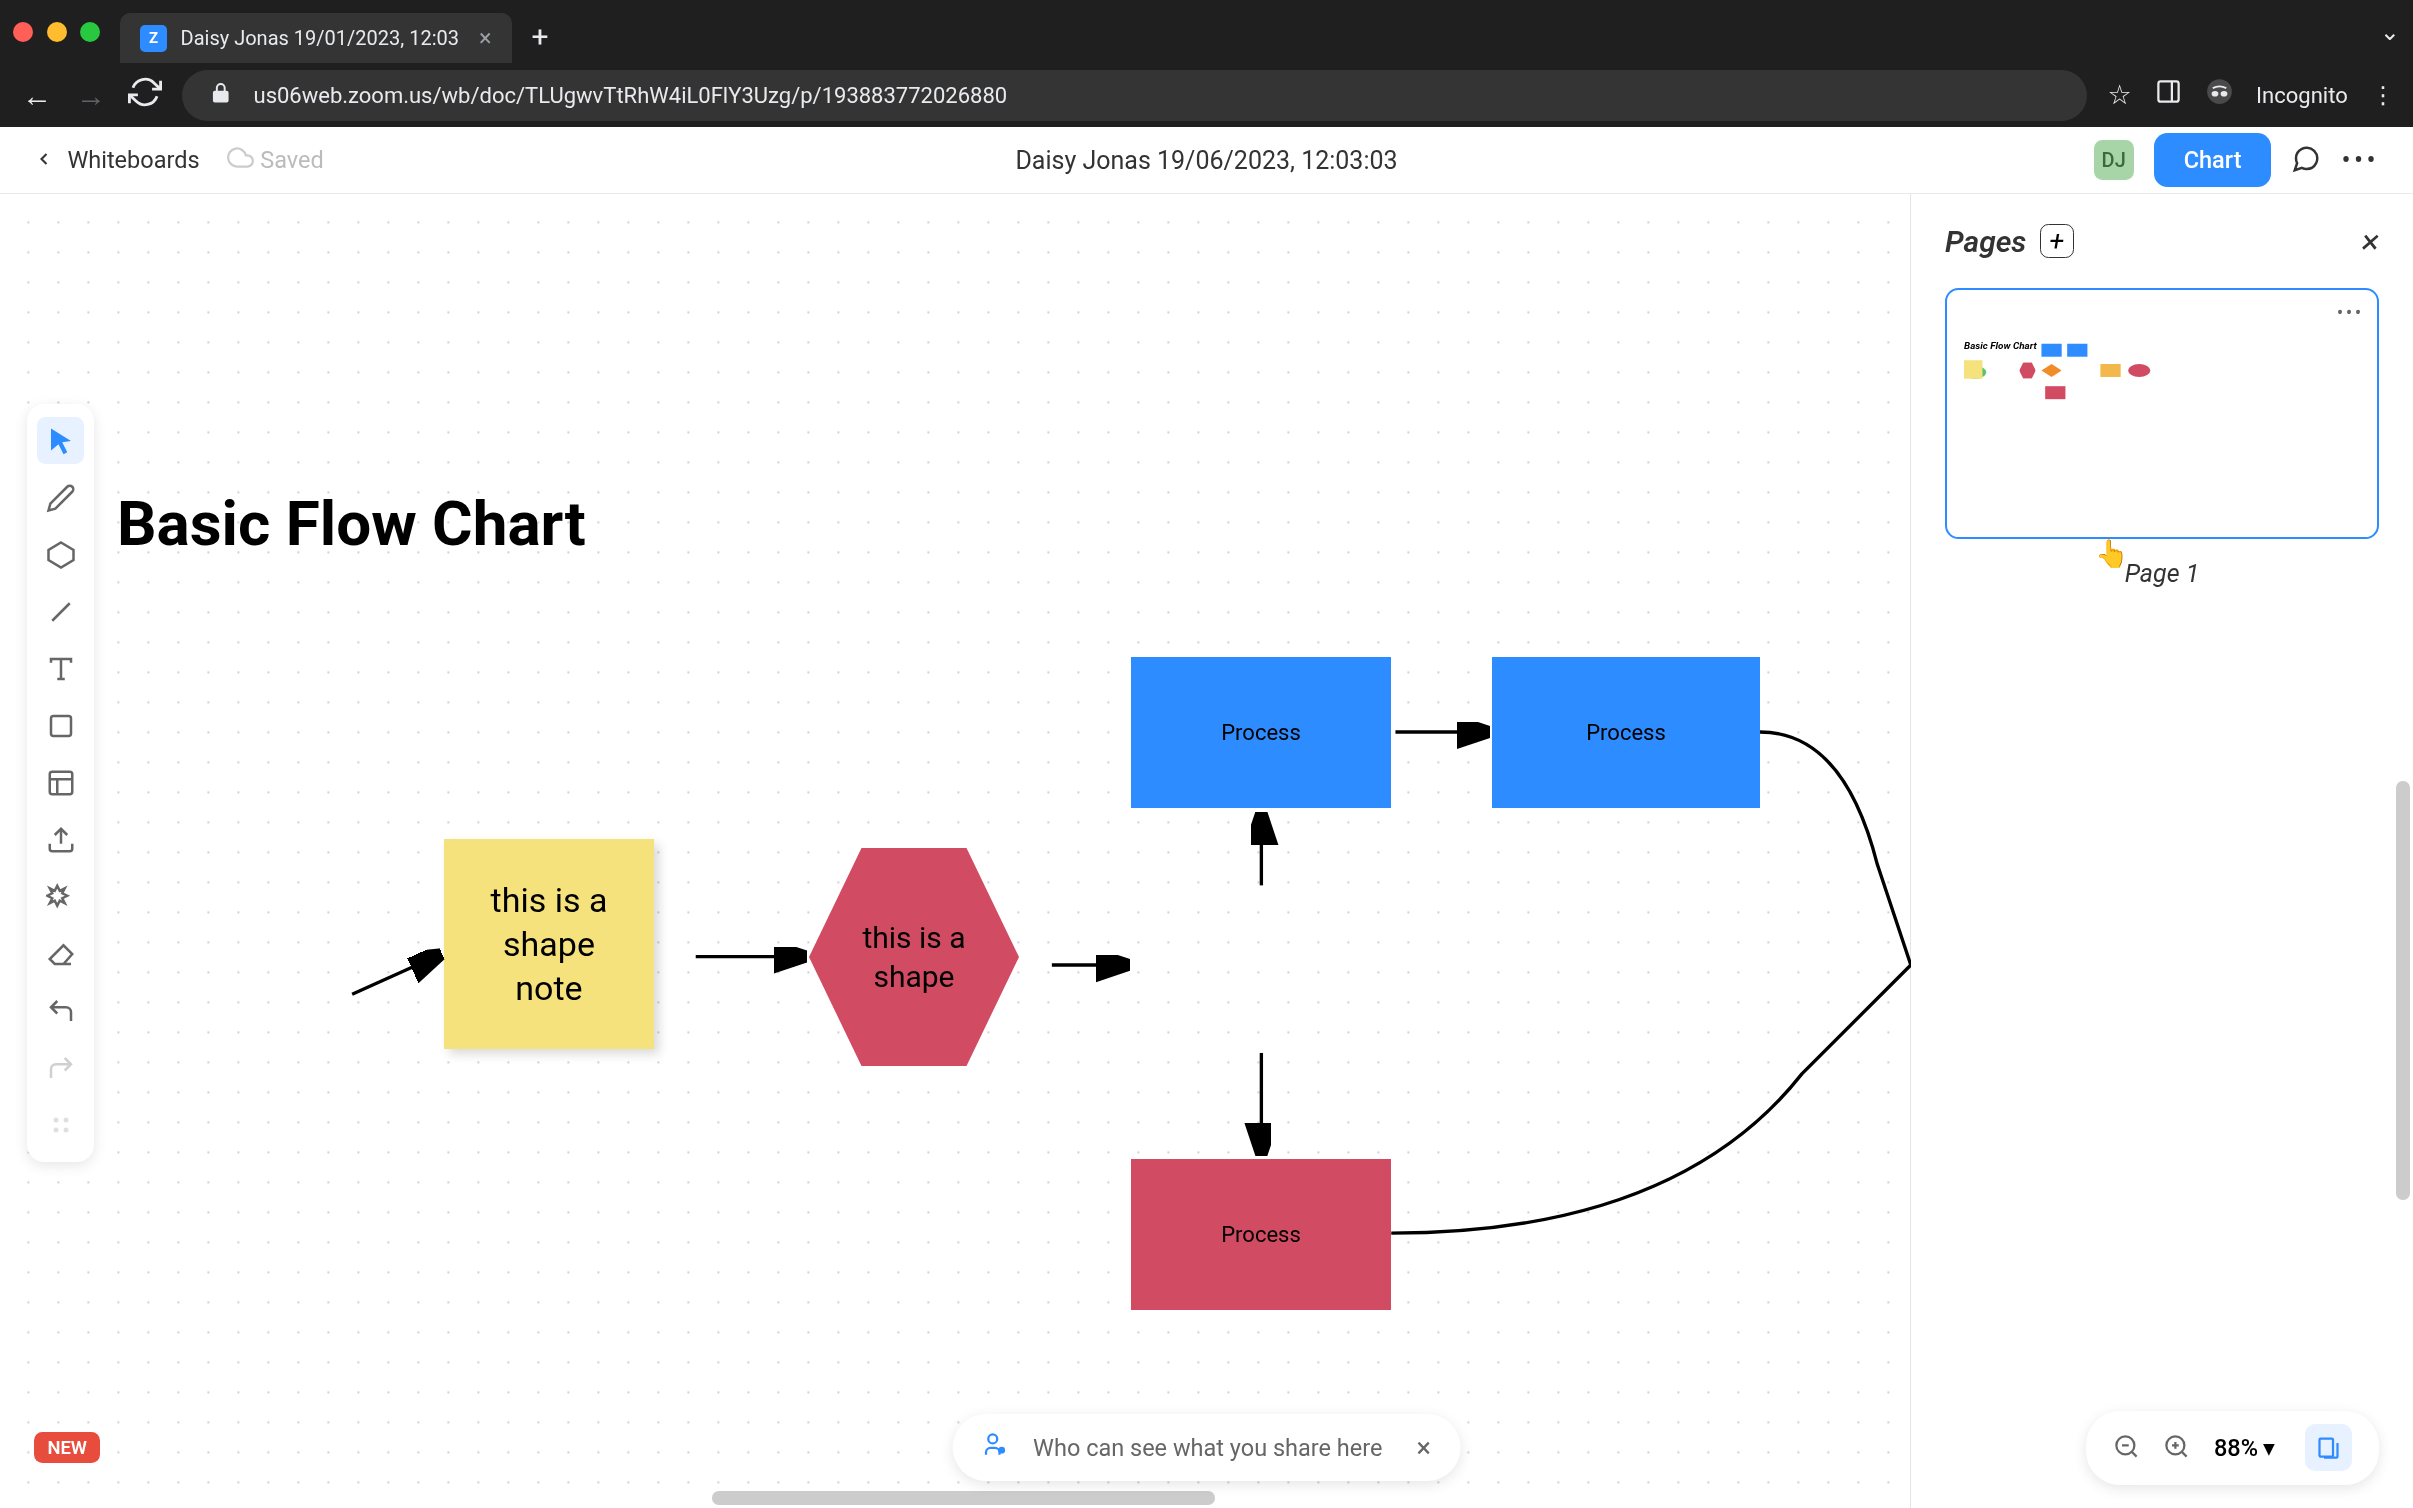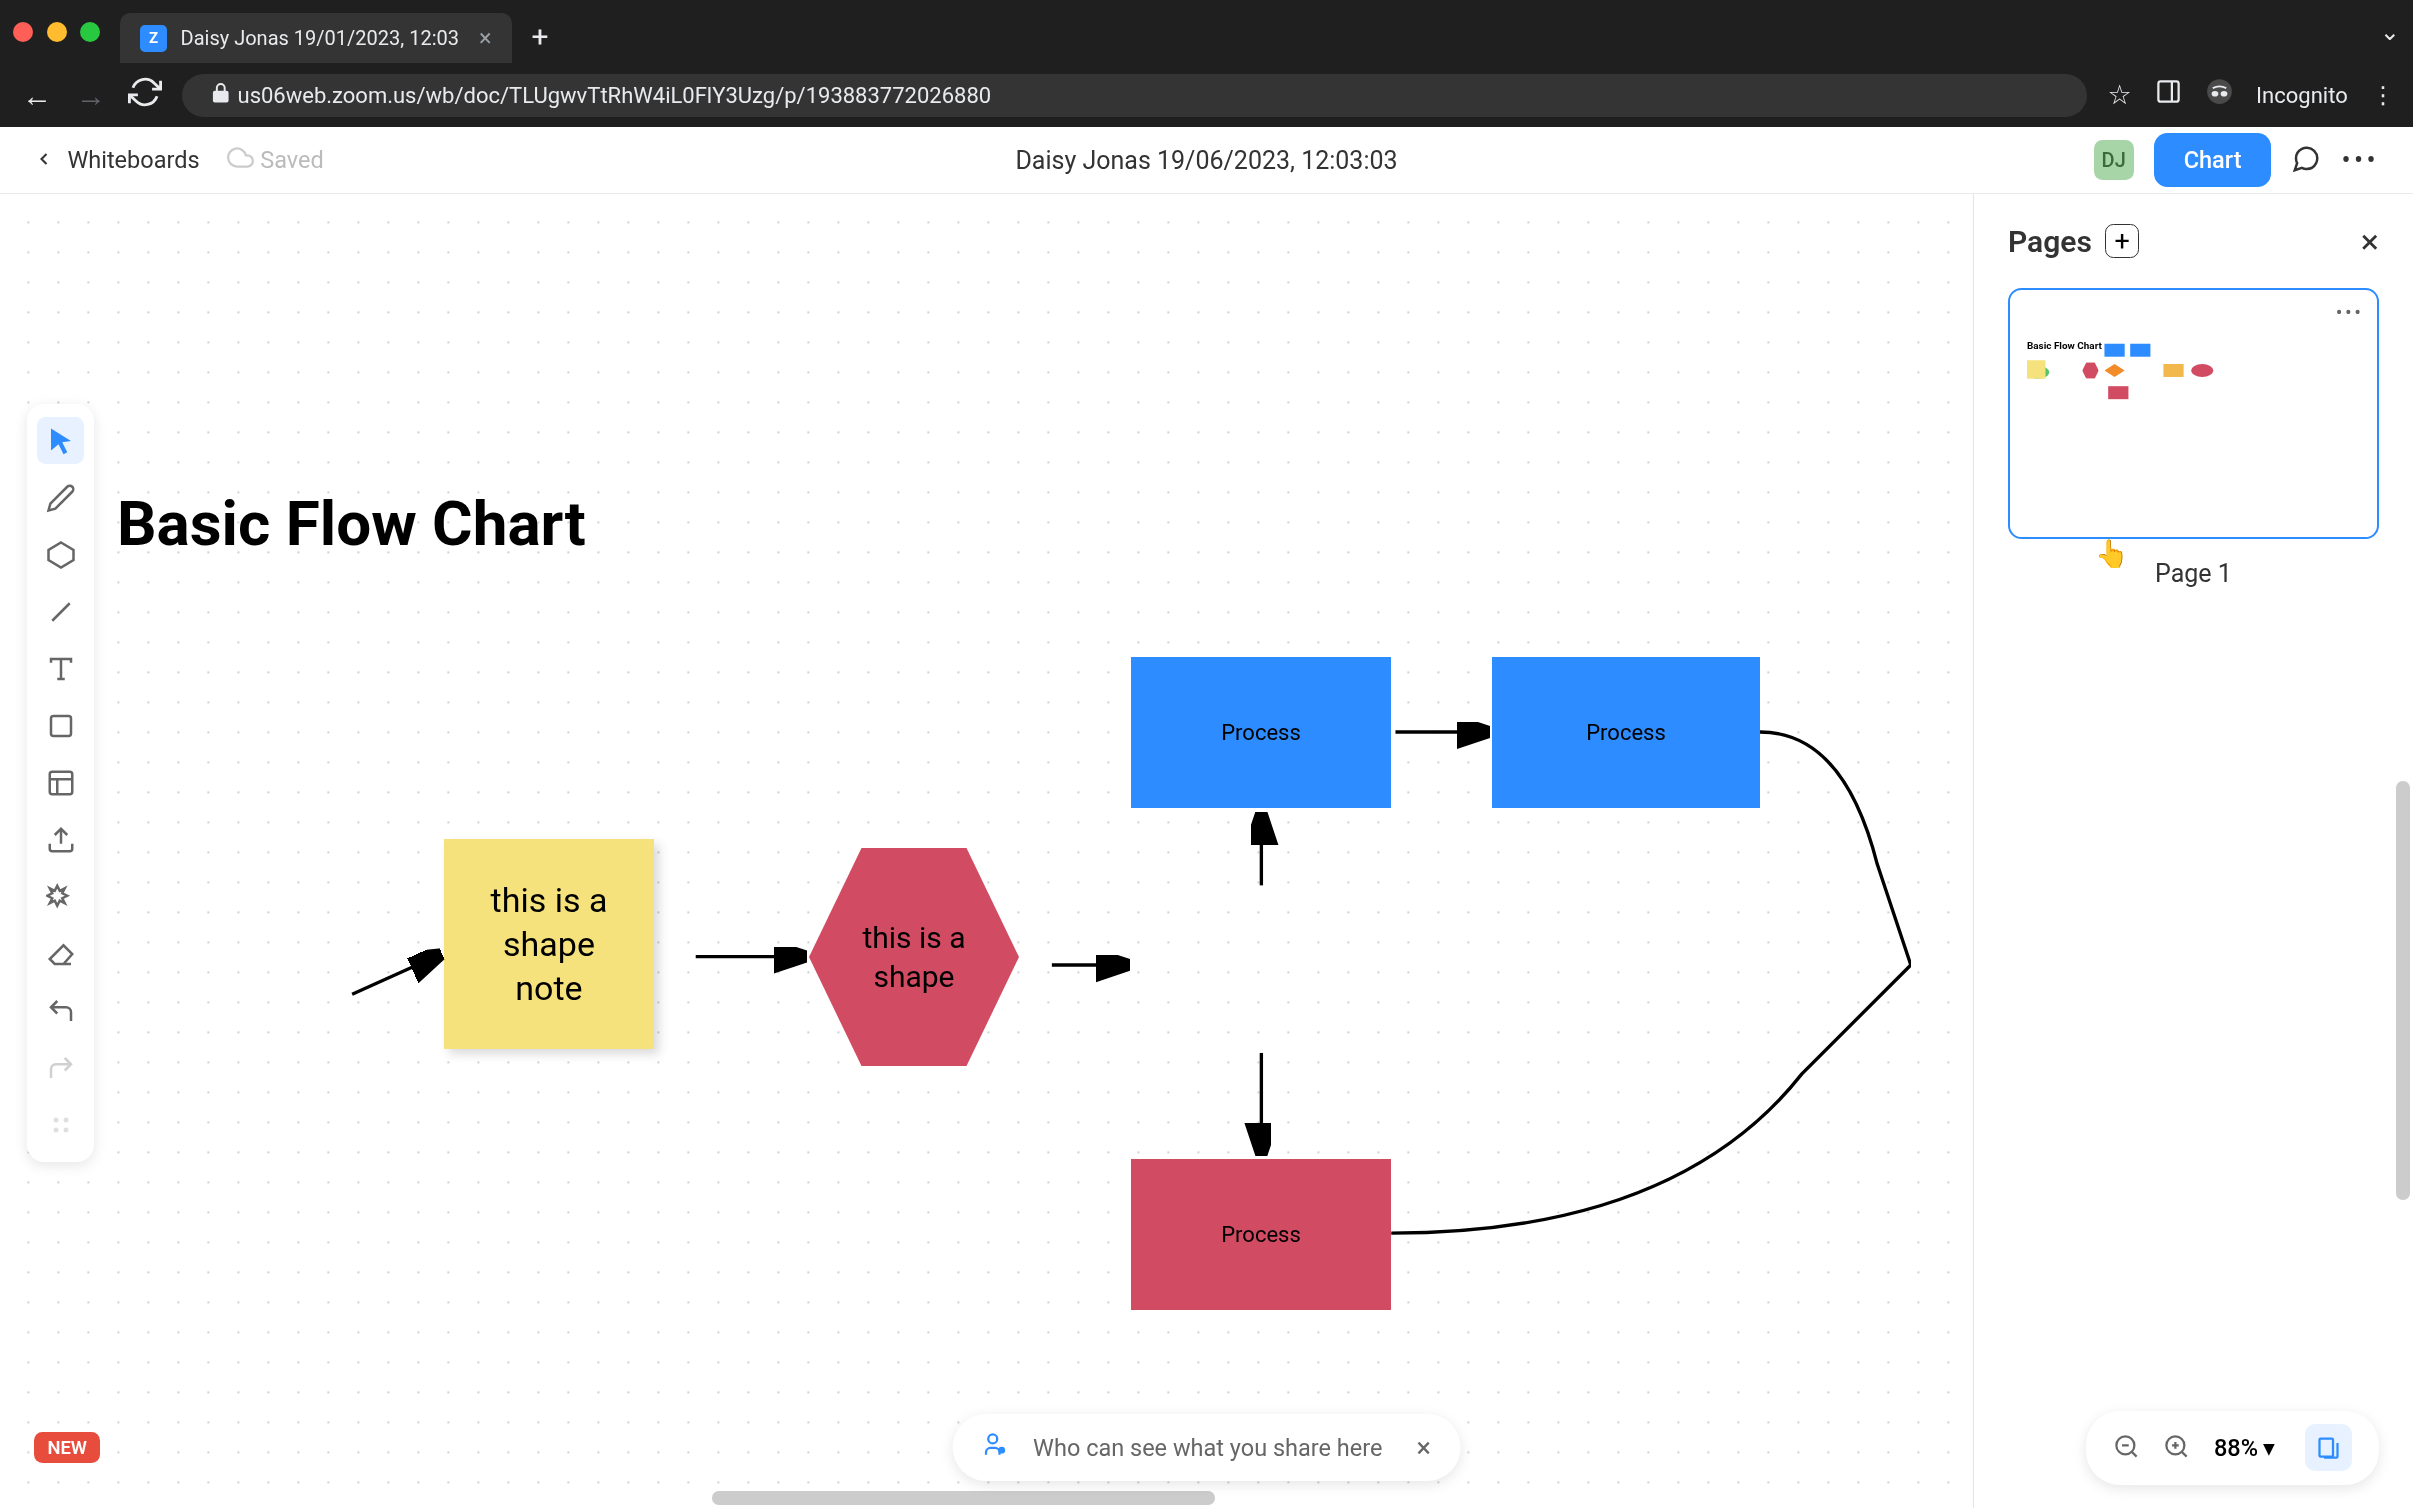--- a/index.html
+++ b/index.html
@@ -113,25 +113,25 @@
     
     .reload-btn svg {
       width: 34px;
       height: 34px;
     }
     
     .url-bar {
       flex: 1;
       background: #343434;
       border-radius: 27px;
-      height: 43px;
+      height: 51px;
       display: flex;
       align-items: center;
       padding: 0 27px;
-      gap: 5px;
+      gap: 21px;
       color: #e8eaed;
       font-size: 22px;
     }
     
     .lock-icon svg {
       width: 23.5px;
       height: 23.5px;
     }
     
     .browser-actions {
@@ -435,24 +435,25 @@
     
     .arrow {
       position: absolute;
       stroke: #000;
       fill: none;
       stroke-width: 4;
     }
     
     
     .pages-panel {
-      width: 440px;
+      width: 503px;
       border-left: 0.8px solid #e5e5e5;
       background: white;
       padding: 27px 34px;
+      font-style: italic;
     }
     
     .pages-header {
       display: flex;
       align-items: center;
       margin-bottom: 27px;
     }
     
     .pages-title {
       font-size: 30px;

